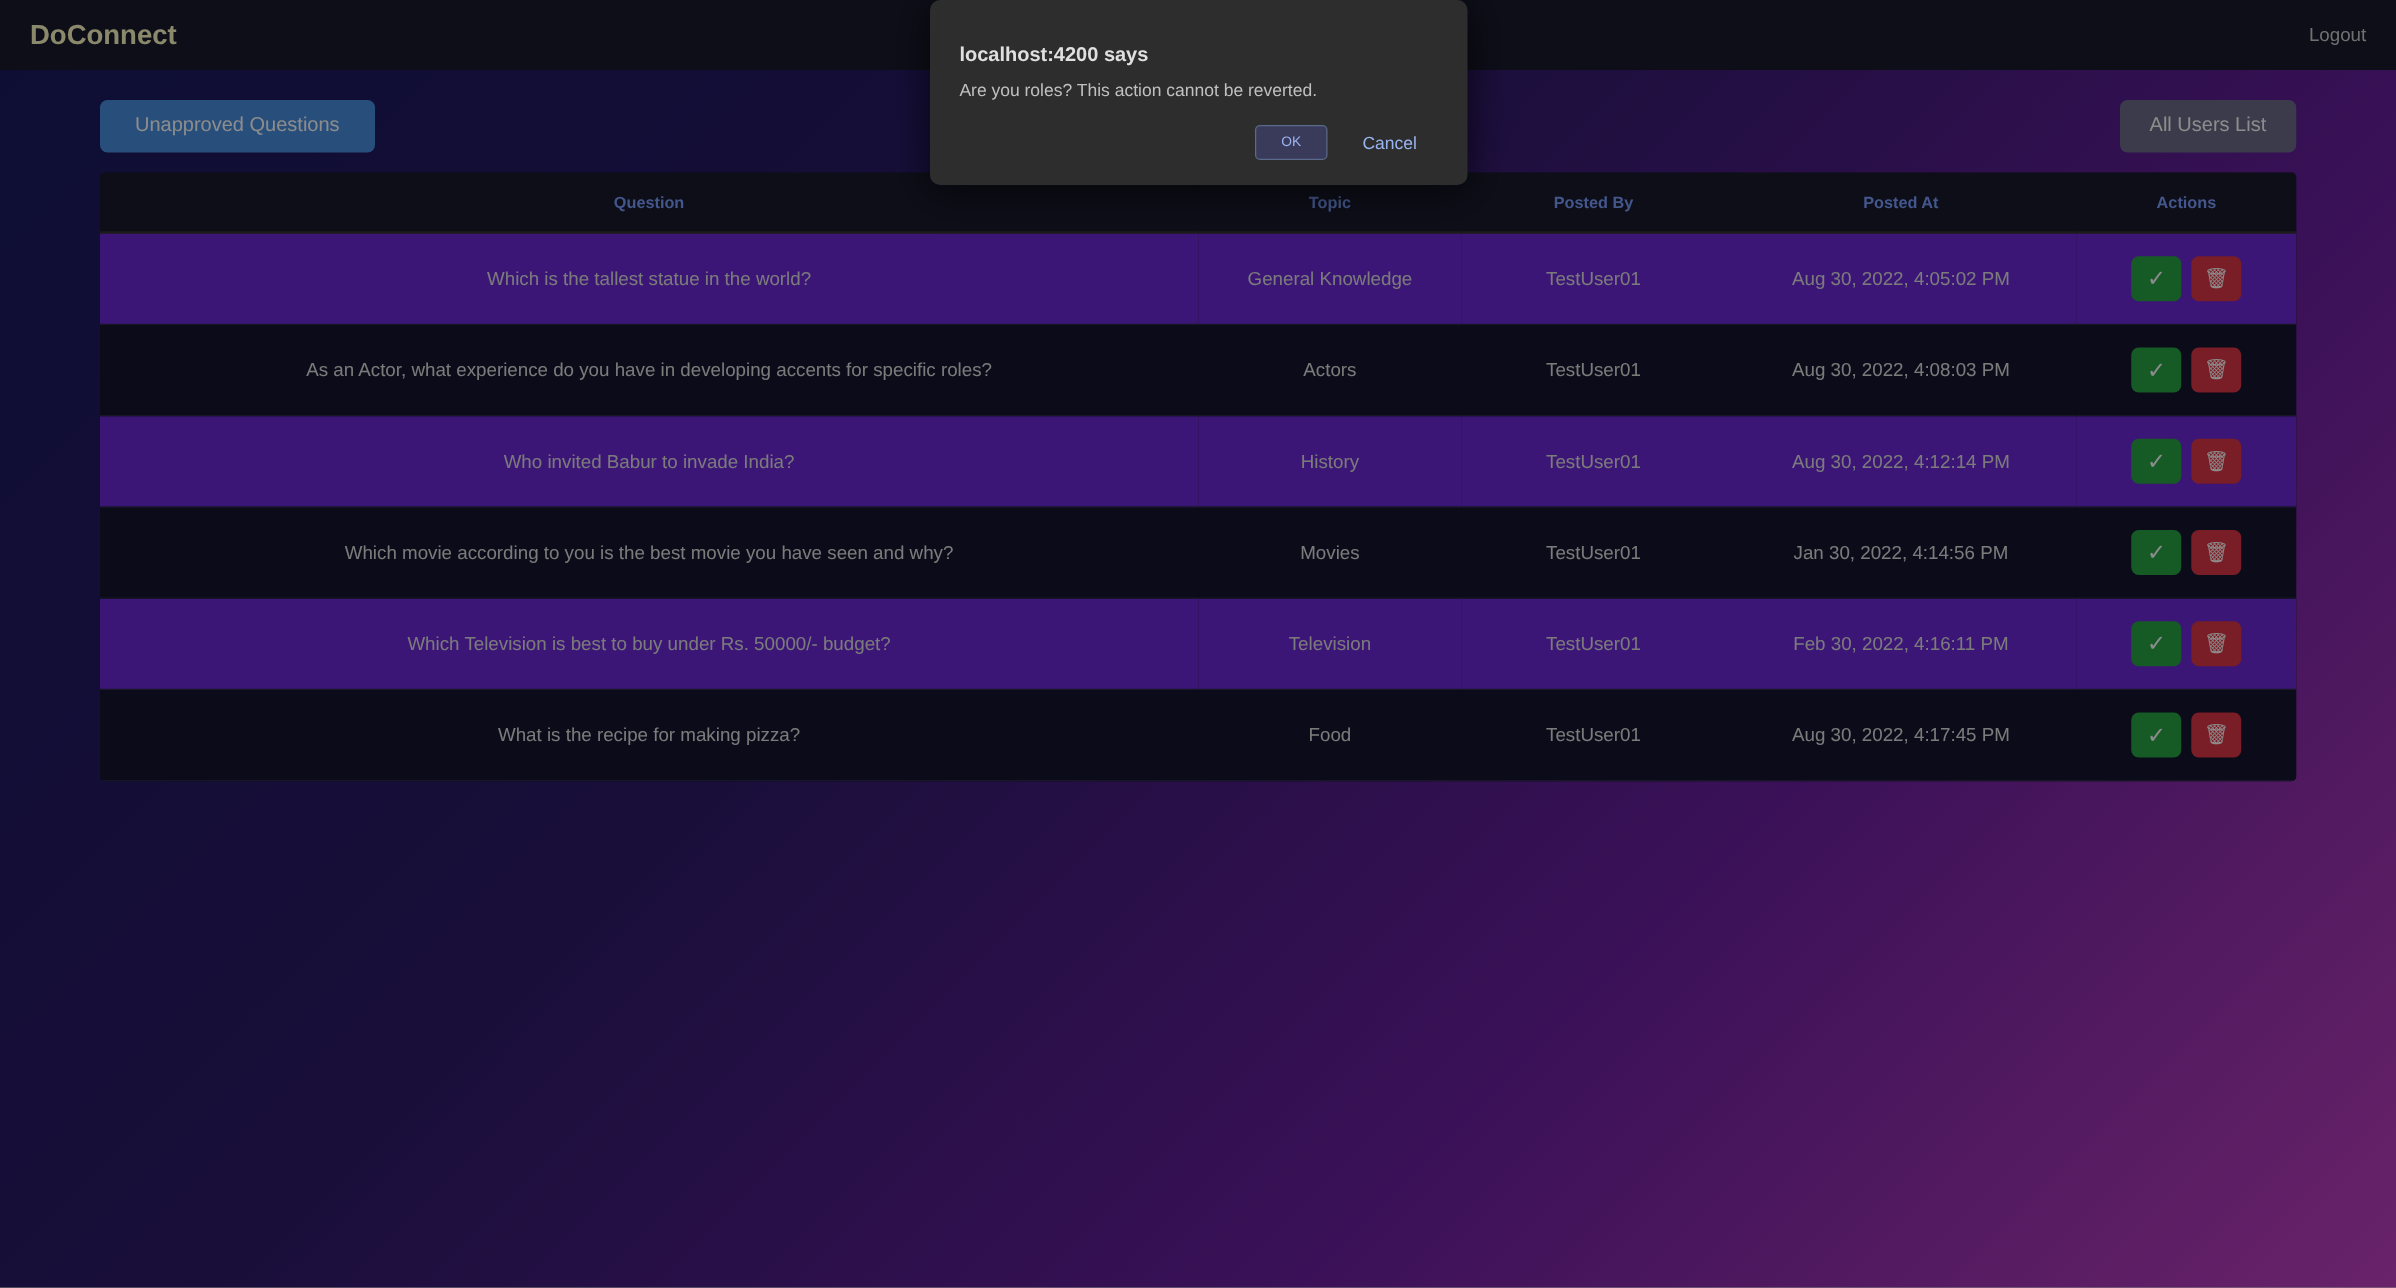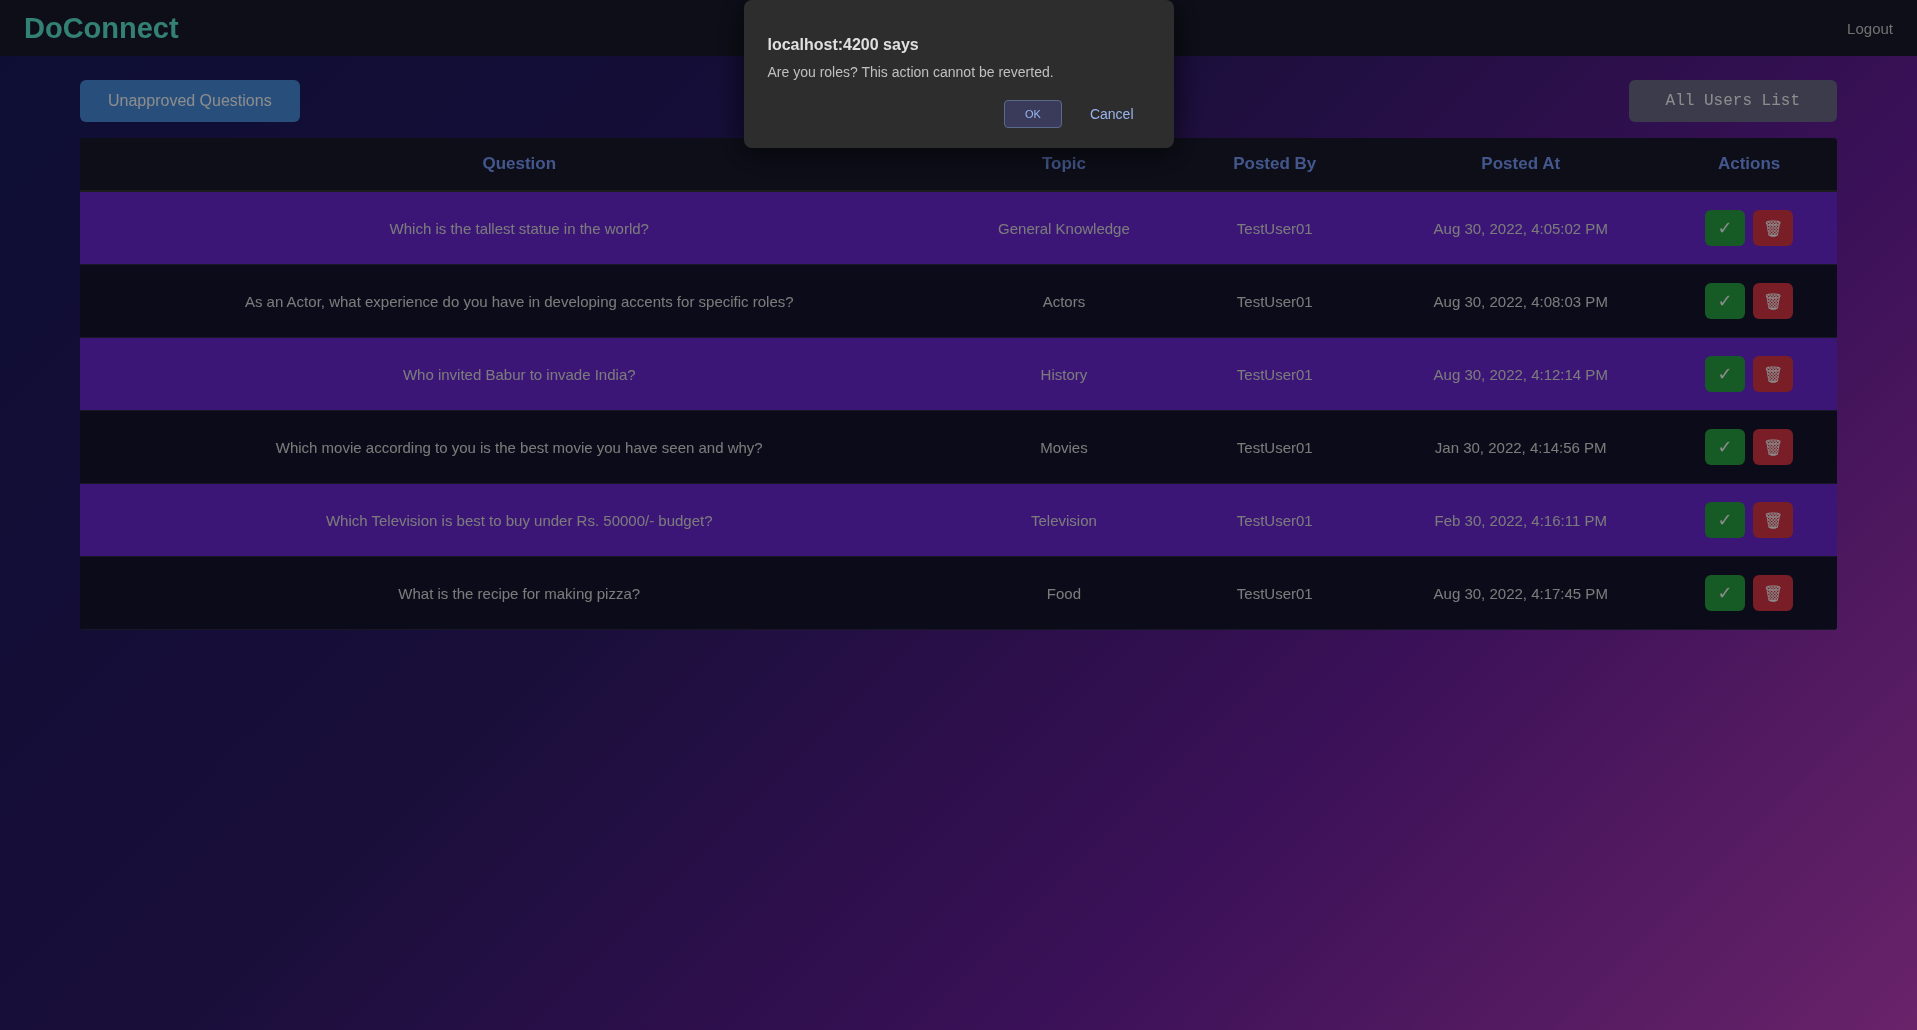--- a/index.html
+++ b/index.html
@@ -16,23 +16,23 @@
     .navbar {
       width: 100%;
       background: #1a1a2e;
       display: flex;
       align-items: center;
       justify-content: space-between;
       padding: 0 24px;
       height: 56px;
     }
     .navbar-brand {
-      font-size: 29px;
+      font-size: 22px;
       font-weight: 600;
-      color: #5eead4;
+      color: #fef9c3;
     }
     .navbar-logout {
       font-size: 15px;
       color: #ccc;
       cursor: pointer;
       background: none;
       border: none;
     }
 
     
@@ -55,44 +55,43 @@
       padding: 12px 28px;
       font-size: 16px;
       cursor: pointer;
       font-weight: 500;
     }
     .btn-users-list {
       background: #6c6c8a;
       color: #fff;
       border: none;
       border-radius: 6px;
-      padding: 12px 37px;
+      padding: 12px 24px;
       font-size: 16px;
       cursor: pointer;
       font-weight: 500;
-      font-family: Liberation Mono, monospace;
     }
 
     
     .questions-table {
       width: 100%;
       border-collapse: collapse;
       background: #1a1a2e;
       border-radius: 4px;
       overflow: hidden;
     }
     .questions-table thead tr {
       background: #1a1a2e;
       border-bottom: 2px solid #333;
     }
     .questions-table thead th {
       padding: 16px 12px;
       color: #7b9fff;
       font-weight: 700;
-      font-size: 17px;
+      font-size: 13px;
     }
     .questions-table thead th:first-child { text-align: center; width: 50%; }
     .questions-table thead th:nth-child(2) { text-align: center; width: 12%; }
     .questions-table thead th:nth-child(3) { text-align: center; width: 12%; }
     .questions-table thead th:nth-child(4) { width: 16%; }
     .questions-table thead th:nth-child(5) { text-align: center; width: 10%; }
 
     .questions-table tbody tr {
       border-bottom: 1px solid #2a2a4a;
       background: #6d28d9;

